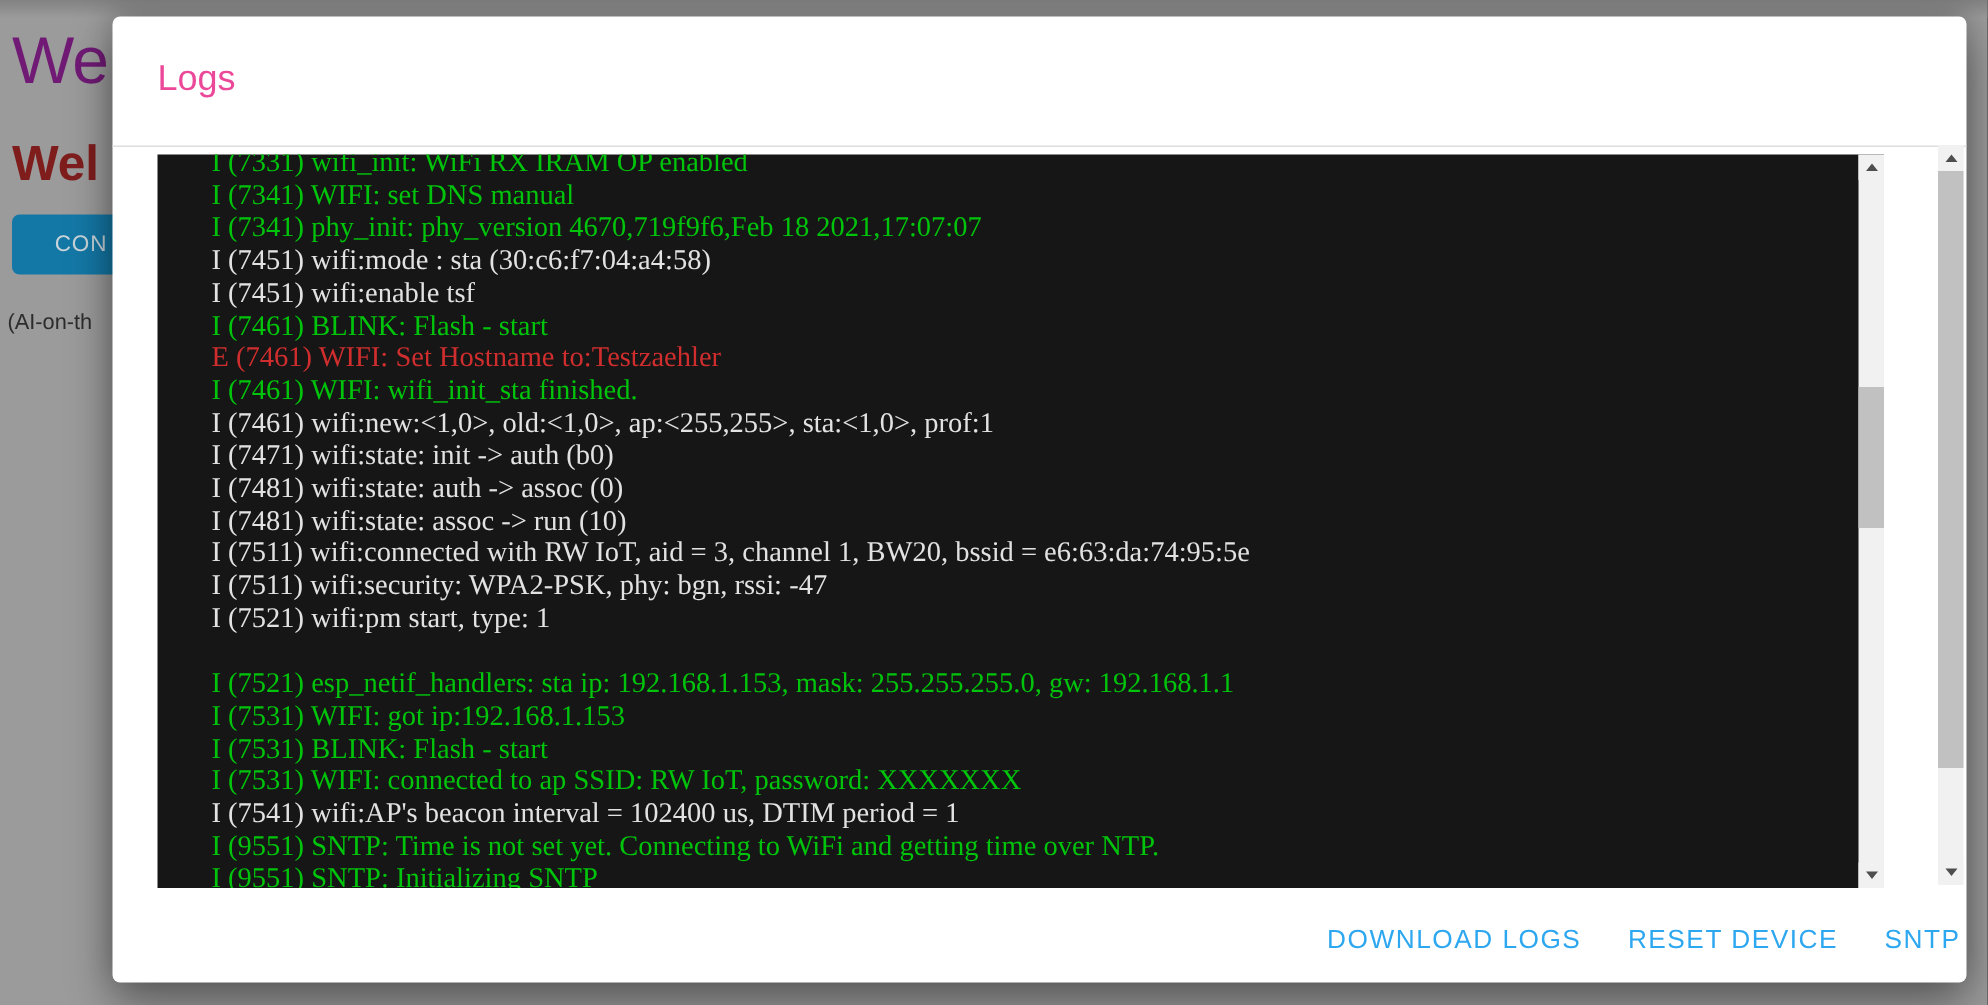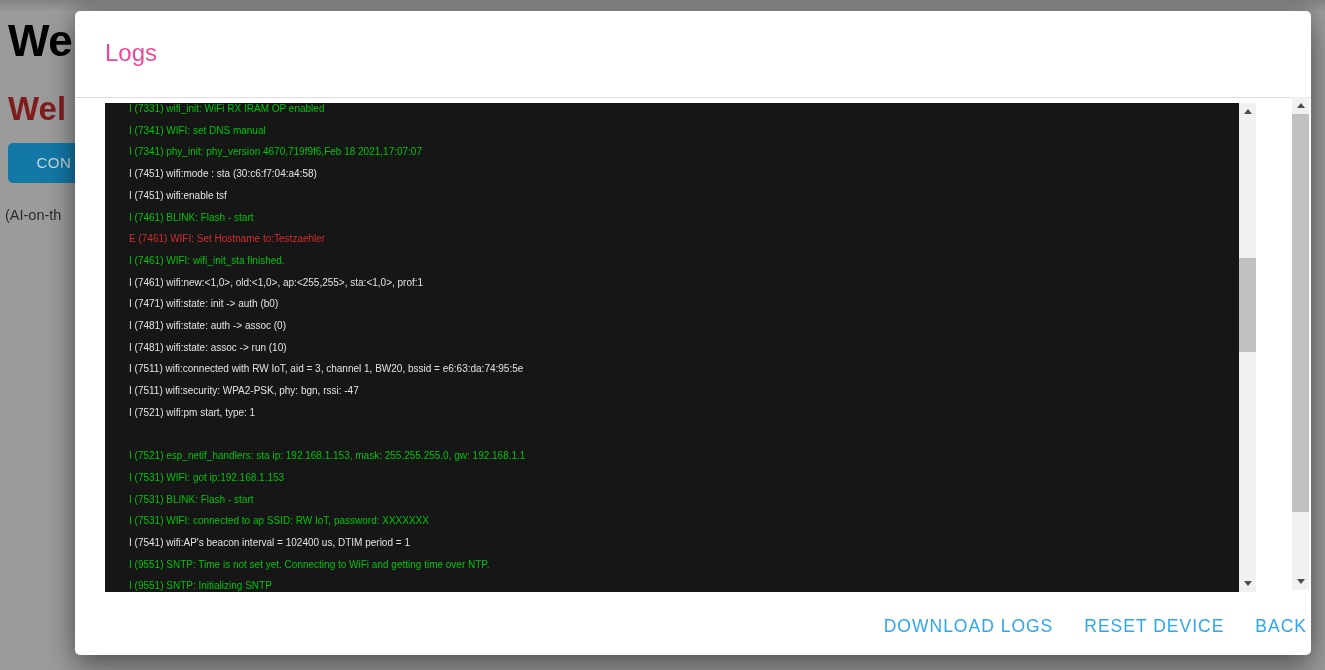--- a/index.html
+++ b/index.html
@@ -11,21 +11,21 @@
   }
 
   
   .backdrop { position:absolute; inset:0; background:#9b9b9b; }
   .backdrop-topband {
     position:absolute; left:0; top:0; width:100%; height:12px;
     background:linear-gradient(#828282,#9b9b9b);
   }
   .bg-h1 {
     position:absolute; left:8px; top:16px;
-    font-size:44px; font-weight:bold; color:#000000; letter-spacing:-0.5px;
+    font-size:44px; font-weight:normal; color:#701a75; letter-spacing:-0.5px;
     white-space:nowrap;
   }
   .bg-h2 {
     position:absolute; left:8px; top:90px;
     font-size:33px; font-weight:bold; color:#7f1d1d;
     white-space:nowrap;
   }
   .bg-button {
     position:absolute; left:8px; top:143px; width:92px; height:40px;
     background:var(--bg-btn,#1478a6); border:none; border-radius:5px;
@@ -52,24 +52,24 @@
   .modal-divider {
     position:absolute; left:0; top:86px; width:100%; height:1px; background:#dddddd;
   }
 
   
   .log-box {
     position:absolute; left:30px; top:92px; width:1151px; height:489px;
     background:var(--log-bg,#161616); overflow:hidden;
   }
   .log-content {
-    position:absolute; left:4px; top:0; right:17px;
+    position:absolute; left:16px; top:0; right:17px;
     padding-left:20px; transform:translateY(-5px);
-    font-family:Liberation Sans, sans-serif;
-    font-size:10px; line-height:21.7px; white-space:pre;
+    font-family:Liberation Serif, serif;
+    font-size:19px; line-height:21.7px; white-space:pre;
   }
   .log-line.green { color:var(--log-green,#00c30b); }
   .log-line.white { color:var(--log-white,#e2e2e2); }
   .log-line.red   { color:var(--log-red,#d02e2e); }
 
   
   .sbar { position:absolute; width:17px; background:#f1f1f1; }
   .sbar-inner { right:0; top:0; height:489px; }
   .sbar-outer { left:1217px; top:86px; height:493px; }
   .sbtn {
@@ -146,15 +146,15 @@
       <div class="sthumb sthumb-outer"></div>
     </div>
     <div class="sbtn bottom">
       <span class="tri-down"></span>
     </div>
   </div>
 
   <div class="modal-footer">
     <button class="footer-btn">DOWNLOAD LOGS</button>
     <button class="footer-btn">RESET DEVICE</button>
-    <button class="footer-btn">BACK</button>
+    <button class="footer-btn">SNTP</button>
   </div>
 </div>
 
 </body></html>

